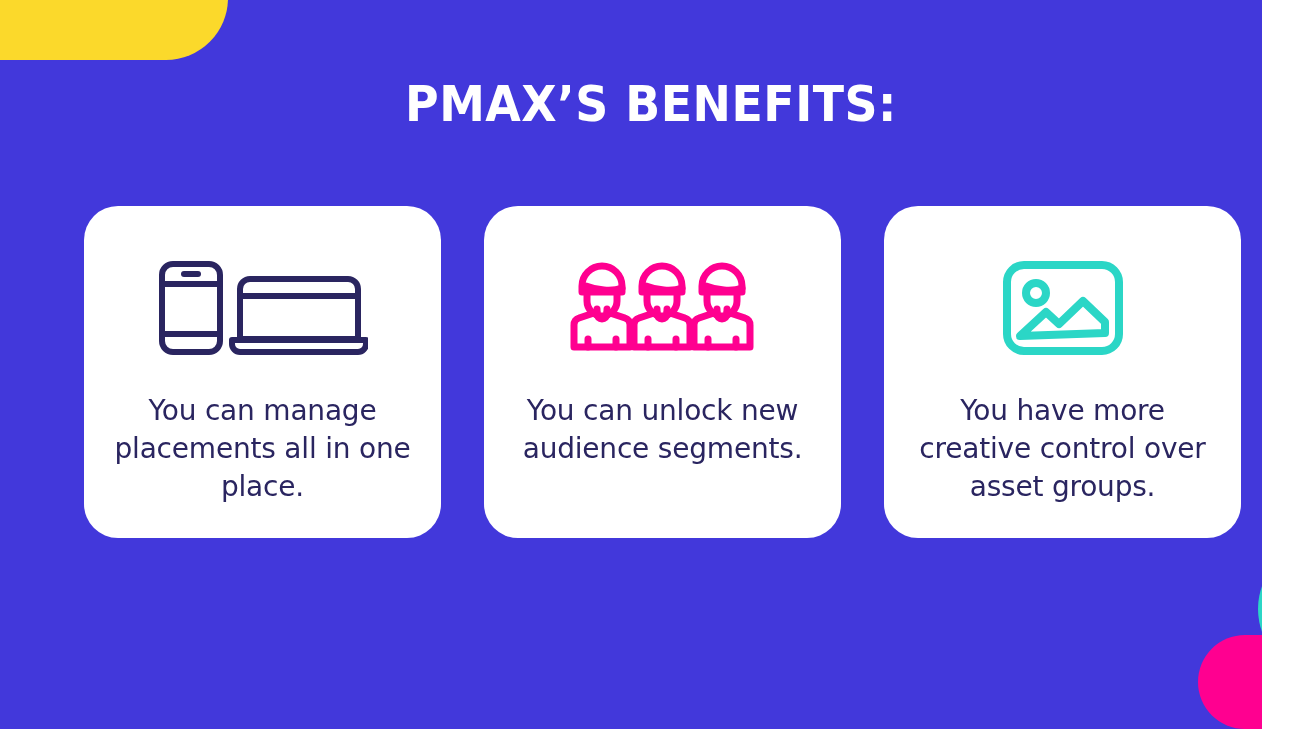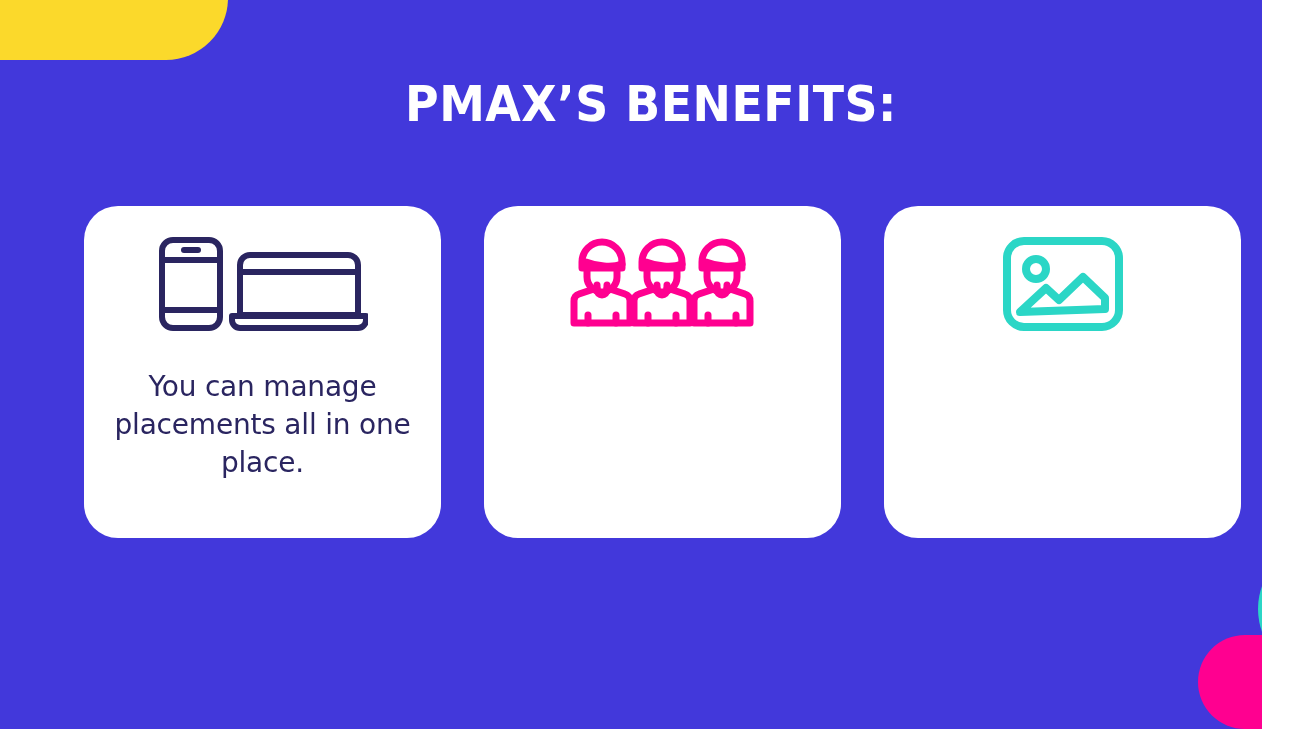--- a/index.html
+++ b/index.html
@@ -81,21 +81,21 @@
   }
   .card {
     width: 357px;
     height: 332px;
     background: #FFFFFF;
     border-radius: 34px;
     display: flex;
     flex-direction: column;
     align-items: center;
     box-sizing: border-box;
-    padding-top: 24px;
+    padding-top: 48px;
   }
   .card-icon {
     height: 108px;
     display: flex;
     align-items: center;
     justify-content: center;
   }
   .card-text {
     margin-top: 30px;
     width: 300px;
@@ -158,26 +158,28 @@
           <g transform="translate(120,0)">
             <path d="M12 26 a20 20 0 0 1 40 0 v6 h-40 z"></path>
             <path d="M16 26 c10 4 26 6 36 2"></path>
             <path d="M17 30 v11 a15 15 0 0 0 30 0 v-11"></path>
             <path d="M27 49 v5 a5 5 0 0 0 10 0 v-5"></path>
             <path d="M27 52 l-18 6 a7 7 0 0 0 -5 7 v22 h56 v-22 a7 7 0 0 0 -5 -7 l-18 -6"></path>
             <path d="M18 87 v-8 M46 87 v-8"></path>
           </g>
         </svg>
       </div>
+      <div class="card-text">You can unlock new audience segments.</div>
     </div>
 
     <div class="card">
         <div class="card-icon">
         <svg width="122" height="96" viewBox="0 0 122 96" fill="none" stroke="#2BD6C6" stroke-width="8" stroke-linecap="round" stroke-linejoin="round">
           <rect x="5" y="5" width="112" height="86" rx="17"></rect>
           <circle cx="34" cy="33" r="10"></circle>
           <path d="M18 76 l26 -24 l13 12 l24 -23 l22 21 v11 z"></path>
         </svg>
       </div>
+      <div class="card-text">You have more creative control over asset groups.</div>
     </div>
 
   </div>
 </div>
 
 </body></html>

